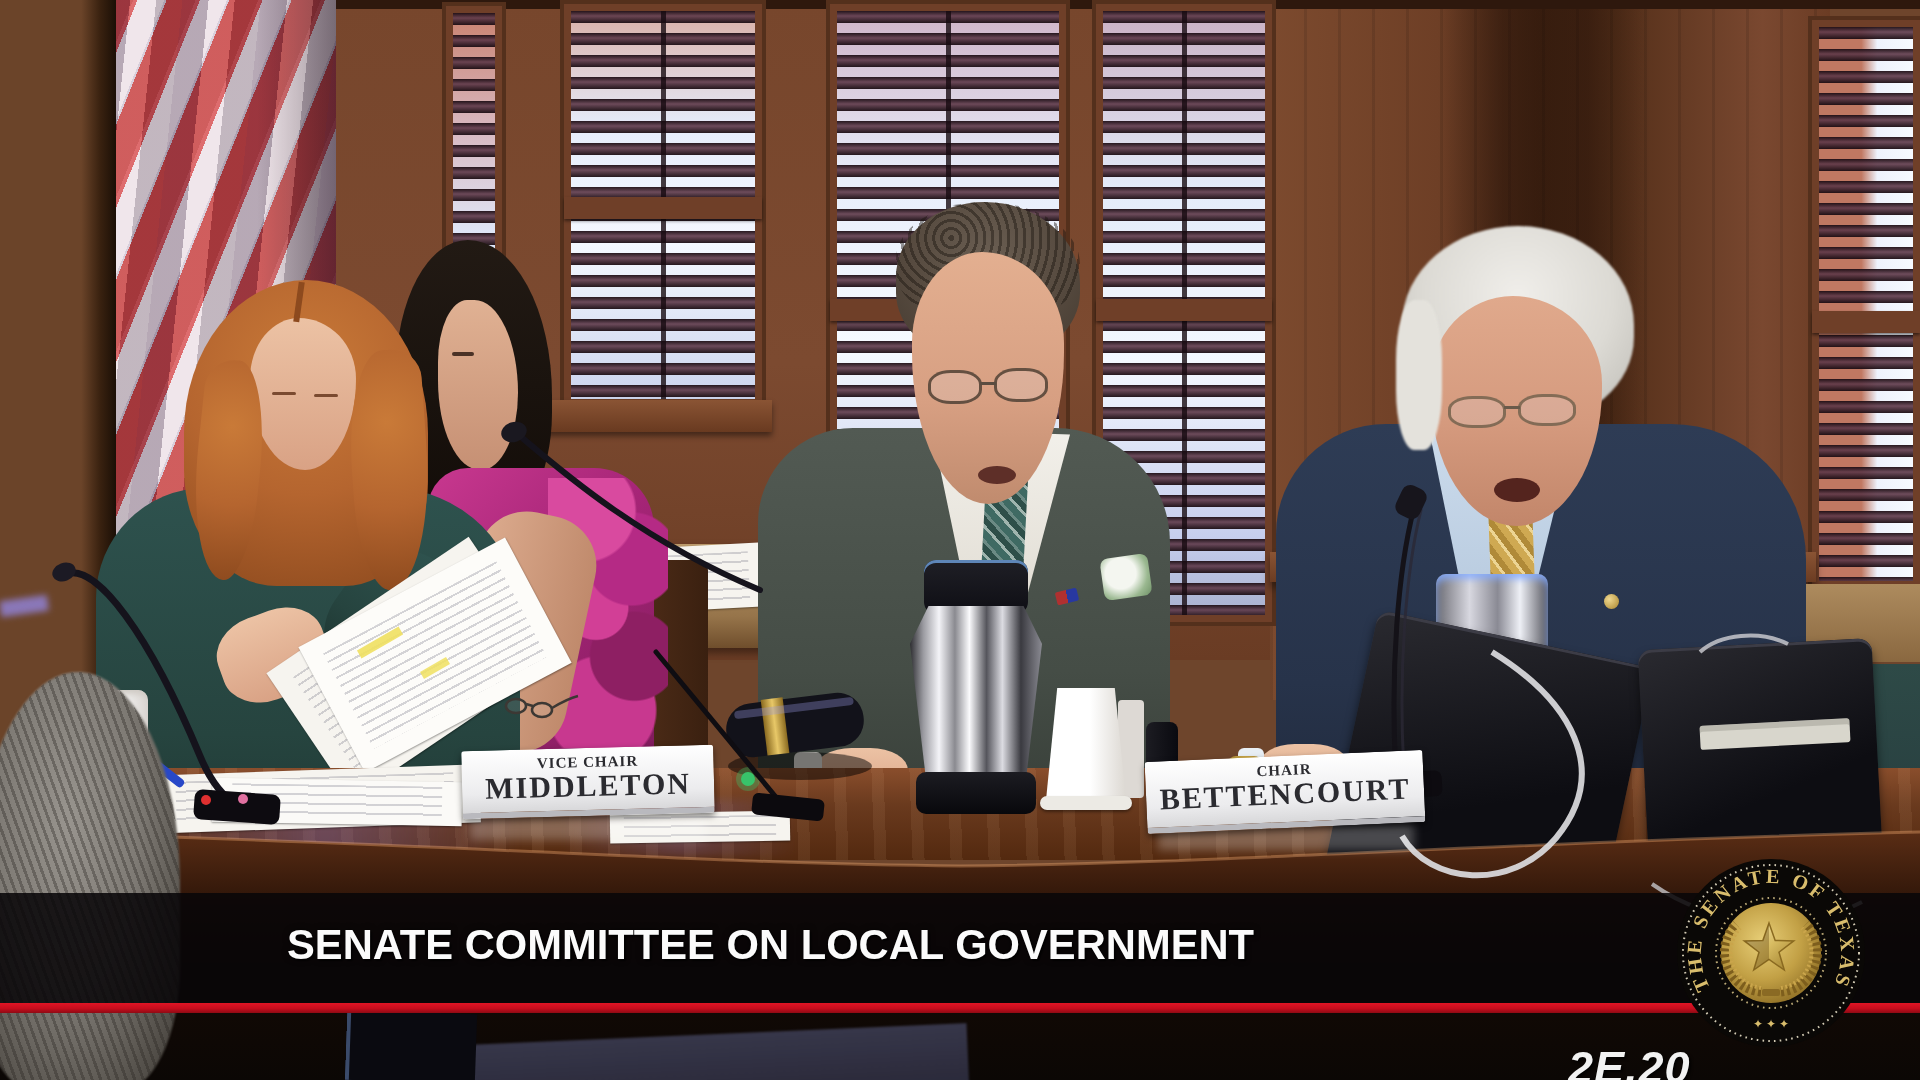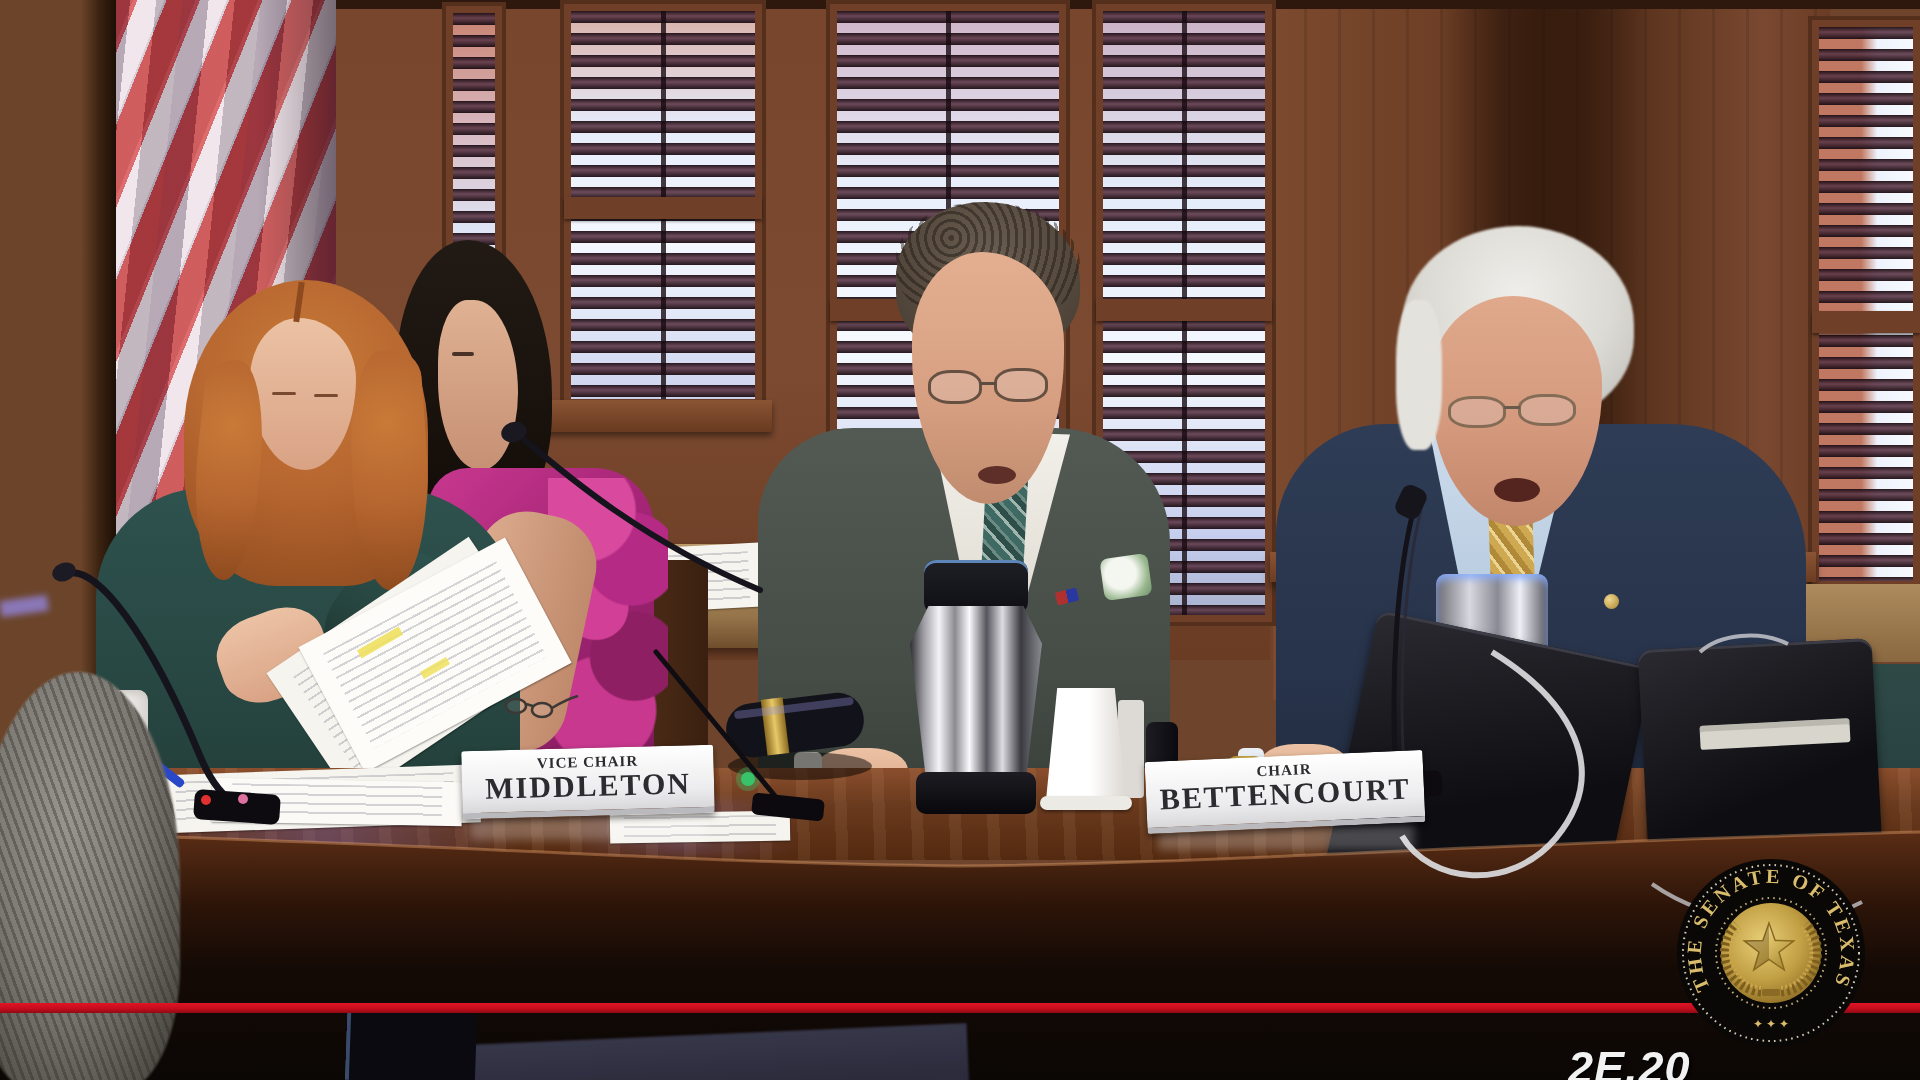--- a/index.html
+++ b/index.html
@@ -306,20 +306,23 @@
   <div class="ab" style="left:-24px;top:672px;width:204px;height:420px;z-index:31;border-radius:50% 50% 30% 30%;
        background:repeating-linear-gradient(70deg,rgba(40,36,32,.35) 0 3px,transparent 3px 8px);"></div>
 
   <div class="ab" style="left:468px;top:1034px;width:500px;height:60px;z-index:21;transform:rotate(-2.5deg);
        background:linear-gradient(180deg,#3c3c52,#2e2e40);filter:blur(1px);opacity:.9;"></div>
   <div class="ab" style="left:346px;top:1012px;width:130px;height:70px;z-index:22;background:#0a0a10;
        box-shadow:inset 4px 0 0 #3a4a6a;transform:rotate(2deg);"></div>
 
   <div class="ab vignette"></div>
 
+  <div class="ab banner">
+    <div class="banner-title">SENATE COMMITTEE ON LOCAL GOVERNMENT</div>
+  </div>
   <div class="ab stripe"></div>
   <div class="ab timecode">2E.20</div>
 
   <svg class="ab" style="left:1676px;top:858px;z-index:60;" width="190" height="190" viewBox="0 0 190 190">
     <defs>
       <radialGradient id="gDisc" cx="42%" cy="38%" r="70%">
         <stop offset="0" stop-color="#e8cf78"></stop>
           <stop offset=".55" stop-color="#c2a045"></stop>
           <stop offset="1" stop-color="#8a6a22"></stop>
       </radialGradient>

